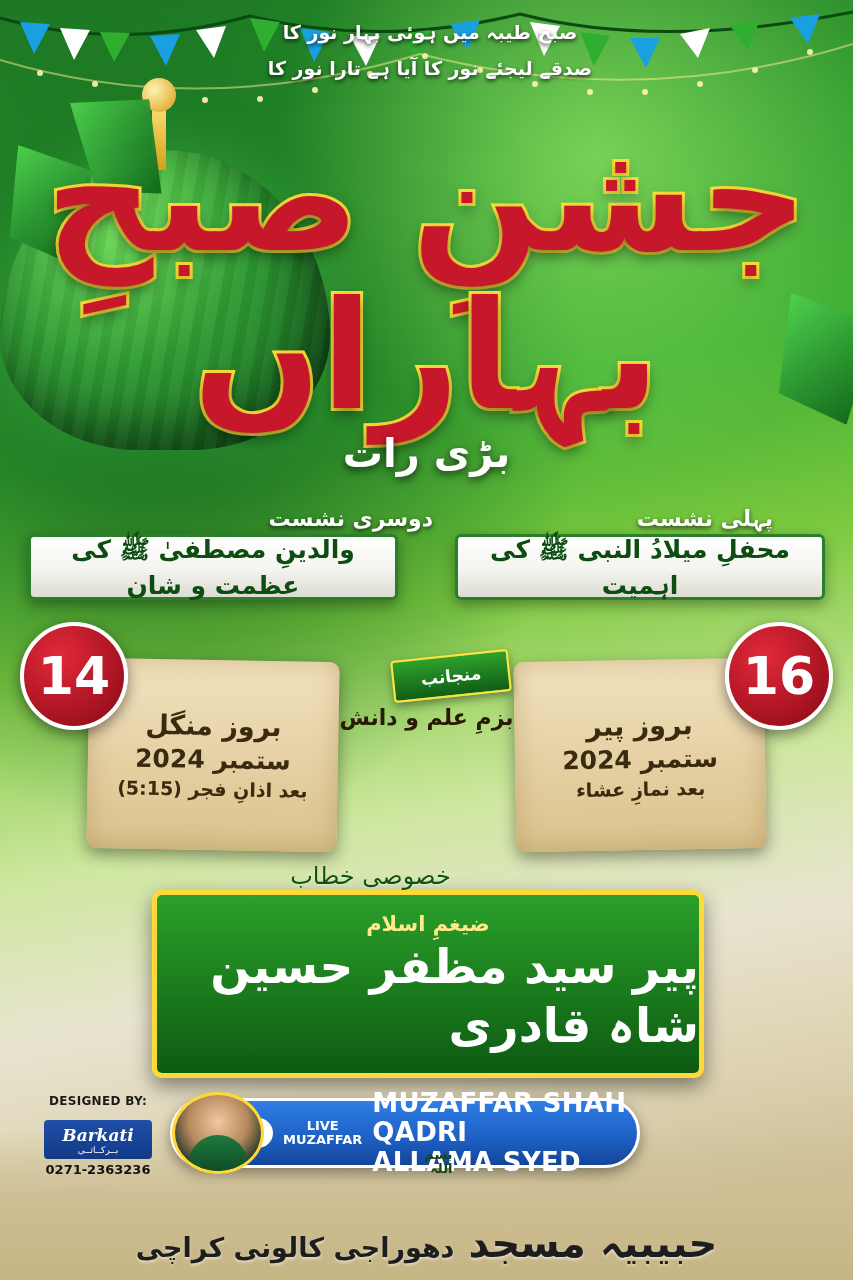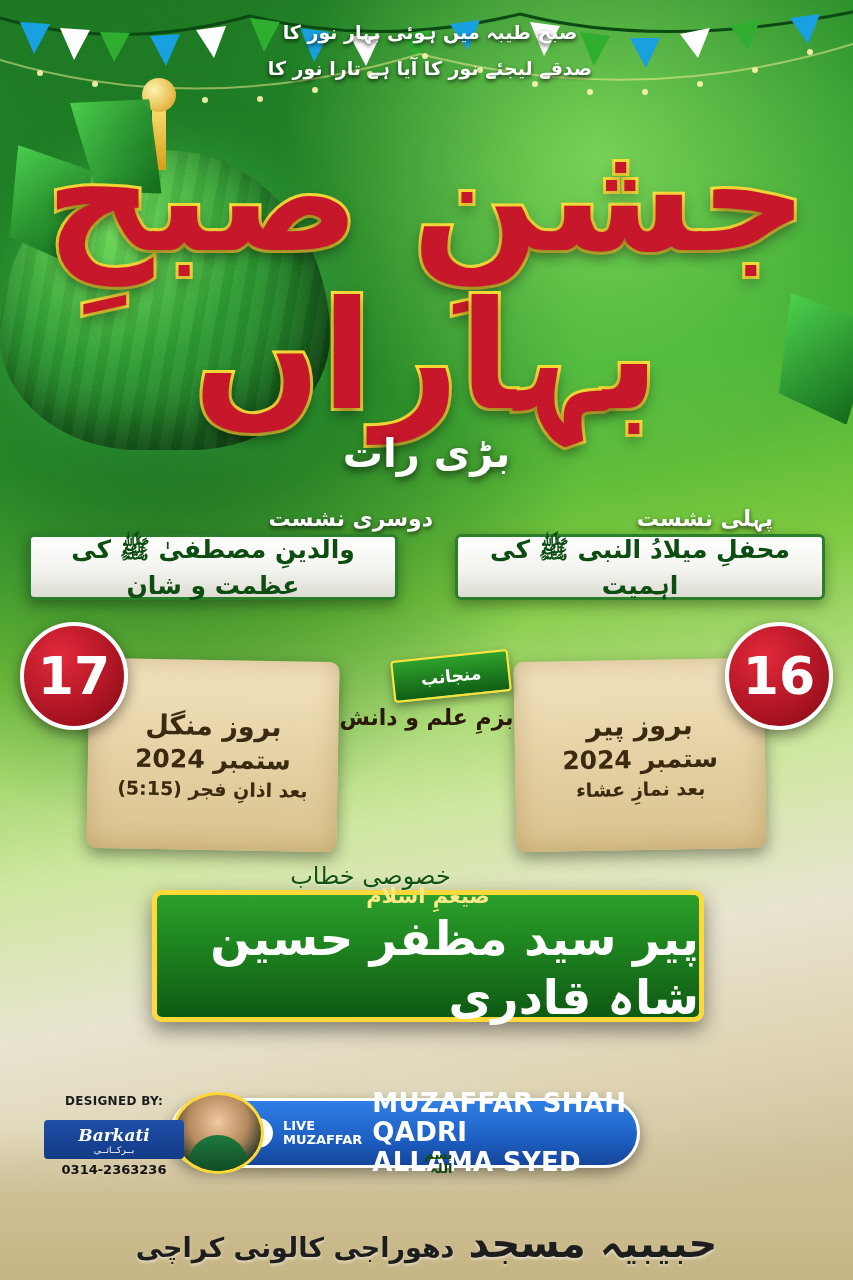--- a/index.html
+++ b/index.html
@@ -151,21 +151,21 @@
     transform: rotate(-6deg);
     box-shadow:0 4px 10px rgba(0,0,0,.4);
   }
   
   .khitab {
     position:absolute; top:862px; left:0; width:741px; text-align:center;
     direction:rtl; color:#12550f; font-size:24px; font-weight:normal;
     text-shadow: 0 1px 2px rgba(255,255,255,.6);
   }
   .speaker-panel {
-    position:absolute; top:890px; left:152px; width:552px; height:132px;
+    position:absolute; top:890px; left:152px; width:552px; height:188px;
     background: linear-gradient(180deg,#2ba02a 0%, #1a7a1c 55%, #0e5a13 100%);
     border:5px solid #ffd93a; border-radius:10px;
     box-shadow:0 8px 20px rgba(0,0,0,.45);
     display:flex; flex-direction:column; align-items:center; justify-content:center;
     direction:rtl;
   }
   .speaker-pre { color:#ffe98a; font-size:21px; font-weight:bold; margin-bottom:2px;}
   .speaker-name { color:#ffffff; font-size:47px; font-weight:bold; line-height:1.25; }
   
   .live-bar {
@@ -173,37 +173,37 @@
     background: linear-gradient(180deg,#2f7ee6 0%, #1d5fc2 60%, #15459a 100%);
     border:3px solid #ffffff; border-radius:36px;
     display:flex; align-items:center; gap:10px; padding-left:70px;
     box-shadow:0 5px 14px rgba(0,0,0,.4);
   }
   .live-fb {
     width:30px;height:30px;border-radius:50%;background:#ffffff;color:#1d5fc2;
     display:flex;align-items:center;justify-content:center;font-weight:bold;font-size:20px;
     flex:0 0 auto;
   }
-  .live-word { color:#fff; font-size:13px; font-weight:bold; line-height:1.05; }
+  .live-word { color:#fff; font-size:13px; font-weight:bold; line-height:1.05;text-align:center; }
   .live-name { color:#ffffff; font-weight:bold; font-size:26px; line-height:1.12; letter-spacing:.3px;}
   .speaker-photo {
     position:absolute; top:1092px; left:172px; width:92px; height:82px;
     border-radius:50%;
     background: radial-gradient(circle at 50% 35%, #f0c9a0 0%, #b6895e 45%, #2b3b2a 75%, #16301d 100%);
     border:3px solid #ffd93a;
     overflow:hidden;
   }
   .speaker-photo:after{
     content:""; position:absolute; left:50%; top:52%; transform:translateX(-50%);
     width:60px;height:48px;border-radius:30px 30px 6px 6px;
     background: linear-gradient(180deg,#1e7a3c,#0c3d1f);
   }
   
   .designed {
-    position:absolute; left:44px; top:1094px; width:140px; text-align:center;
+    position:absolute; left:44px; top:1094px; width:108px; text-align:center;
   }
   .designed-label { font-size:12px; font-weight:bold; color:#1a1a1a; letter-spacing:.3px;}
   .designed-card {
     margin-top:12px;
     background: linear-gradient(180deg,#1f4fa8,#123a86);
     border-radius:4px; color:#fff; padding:5px 2px 4px;
   }
   .designed-brand { font-size:17px; font-weight:bold; font-family:"DejaVu Serif", serif; font-style:italic;}
   .designed-sub { font-size:9px;font-family:Liberation Serif, serif; }
   .designed-phone { font-size:13px; font-weight:bold; color:#111; margin-top:3px;}
@@ -302,21 +302,21 @@
   </div>
   <div class="datebadge b-right" style="top:622px;">16</div>
 
   <div class="scroll left">
     <div class="scroll-text">
       <div class="scroll-day">بروز منگل</div>
       <div class="scroll-month">ستمبر 2024</div>
       <div class="scroll-time">بعد اذانِ فجر (5:15)</div>
     </div>
   </div>
-  <div class="datebadge b-left" style="top:622px;">17</div>
+  <div class="datebadge b-left" style="top:622px;">14</div>
 
   <div class="mid-tag">منجانب</div>
   <div class="mid-note">بزمِ علم و دانش</div>
 
   <div class="khitab">خصوصی خطاب</div>
   <div class="speaker-panel">
     <div class="speaker-pre">ضیغمِ اسلام</div>
     <div class="speaker-name">پیر سید مظفر حسین شاہ قادری</div>
   </div>
 
@@ -332,21 +332,21 @@
     </div>
   </div>
   <div class="speaker-photo"></div>
 
   <div class="designed">
     <div class="designed-label">DESIGNED BY:</div>
     <div class="designed-card">
       <div class="designed-brand">Barkati</div>
       <div class="designed-sub">بــرکــاتــی</div>
     </div>
-    <div class="designed-phone">0314-2363236</div>
+    <div class="designed-phone">0271-2363236</div>
   </div>
 
   <div class="venue-crest">بسم اللہ</div>
   <div class="venue">
     <span>حبیبیہ مسجد</span>
     <span class="venue-sub">دھوراجی کالونی کراچی</span>
   </div>
 
 </div>
 

